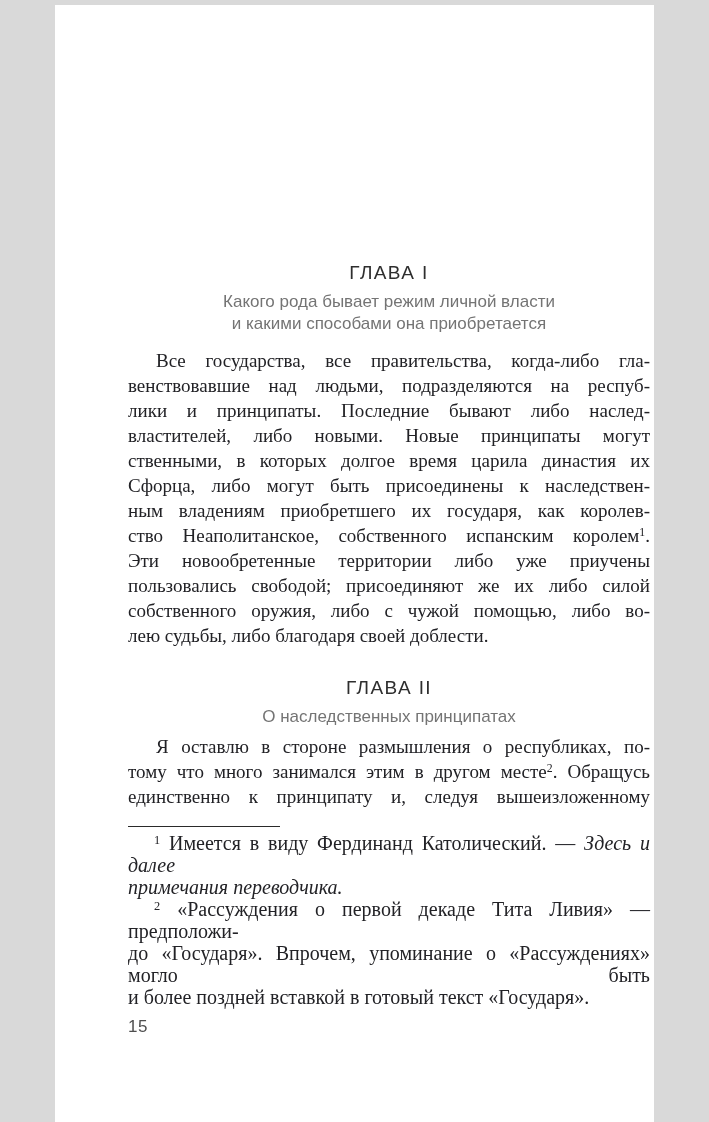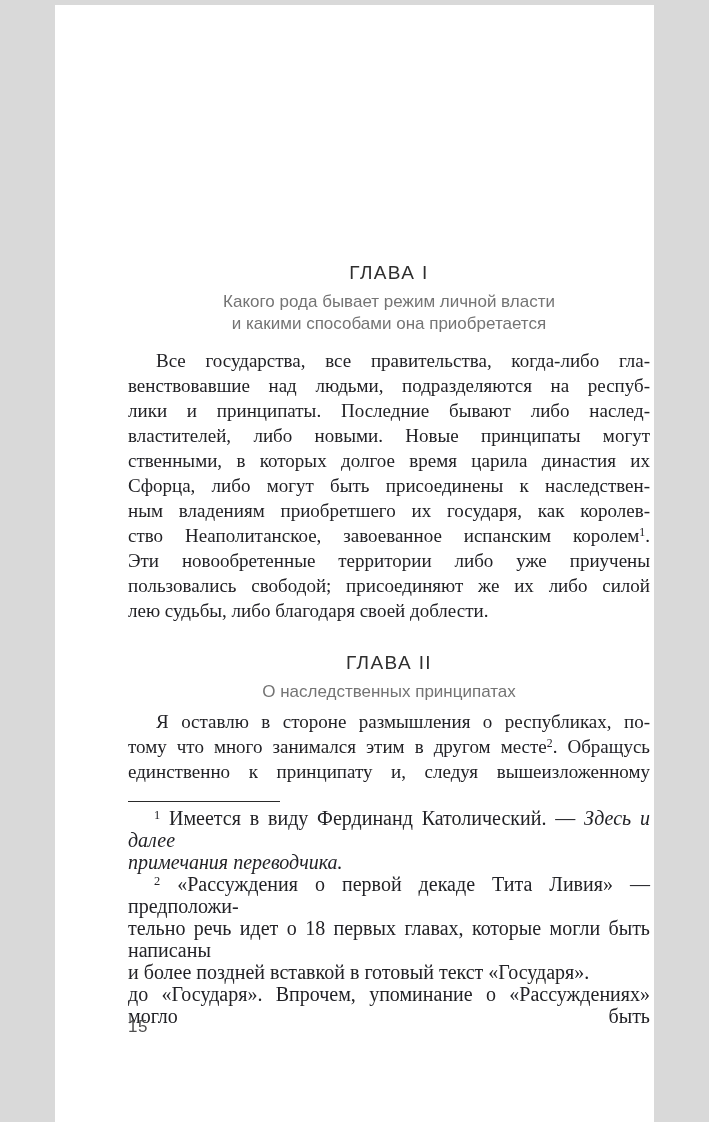--- a/index.html
+++ b/index.html
@@ -101,23 +101,24 @@
             <div>и какими способами она приобретается</div>
           </div>
           <div class="chapter-body">
             <div class="tline indent"><span>Все государства, все правительства, когда-либо гла-</span></div>
             <div class="tline"><span>венствовавшие над людьми, подразделяются на респуб-</span></div>
             <div class="tline"><span>лики и принципаты. Последние бывают либо наслед-</span></div>
             <div class="tline"><span>властителей, либо новыми. Новые принципаты могут</span></div>
             <div class="tline"><span>ственными, в которых долгое время царила династия их</span></div>
             <div class="tline"><span>Сфорца, либо могут быть присоединены к наследствен-</span></div>
             <div class="tline"><span>ным владениям приобретшего их государя, как королев-</span></div>
-            <div class="tline"><span>ство Неаполитанское, завоеванное испанским королем</span><span class="sup">1</span><span>.</span></div>
+            <div class="tline"><span>ство Неаполитанское, собственного испанским королем</span><span class="sup">1</span><span>.</span></div>
             <div class="tline"><span>Эти новообретенные территории либо уже приучены</span></div>
             <div class="tline"><span>пользовались свободой; присоединяют же их либо силой</span></div>
+            <div class="tline"><span>собственного оружия, либо с чужой помощью, либо во-</span></div>
             <div class="tline last"><span>лею судьбы, либо благодаря своей доблести.</span></div>
           </div>
         </section>
         <section class="chapter-section">
           <div class="chapter-title">ГЛАВА II</div>
           <div class="chapter-subtitle">
             <div>О наследственных принципатах</div>
           </div>
           <div class="chapter-body">
             <div class="tline indent"><span>Я оставлю в стороне размышления о республиках, по-</span></div>
@@ -125,20 +126,19 @@
             <div class="tline"><span>единственно к принципату и, следуя вышеизложенному</span></div>
           </div>
         </section>
       </div>
     <div class="footnotes">
       <div class="fn-rule"></div>
       <div id="footnote-lines">
           <div class="tline indent"><span class="sup">1</span><span> Имеется в виду Фердинанд Католический. — </span><span class="it">Здесь и далее</span></div>
           <div class="tline last"><span class="it">примечания переводчика.</span></div>
           <div class="tline indent"><span class="sup">2</span><span> «Рассуждения о первой декаде Тита Ливия» — предположи-</span></div>
-          <div class="tline"><span>тельно речь идет о 18 первых главах, которые могли быть написаны</span></div>
+          <div class="tline"><span>до «Государя». Впрочем, упоминание о «Рассуждениях» могло быть</span></div>
           <div class="tline last"><span>и более поздней вставкой в готовый текст «Государя».</span></div>
-          <div class="tline"><span>до «Государя». Впрочем, упоминание о «Рассуждениях» могло быть</span></div>
         </div>
     </div>
   </main>
   <div class="page-number">15</div>
 </div>
 
 </body></html>

